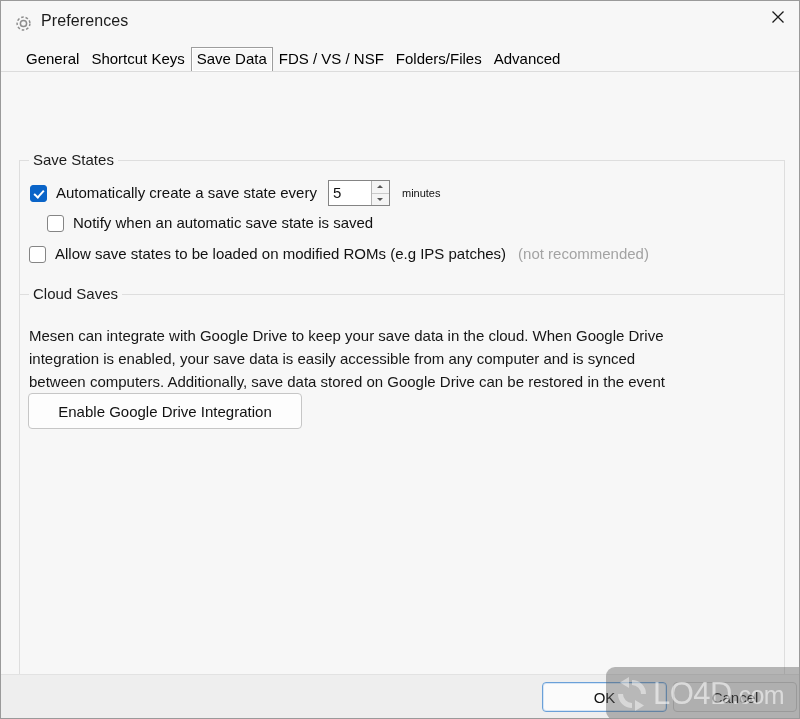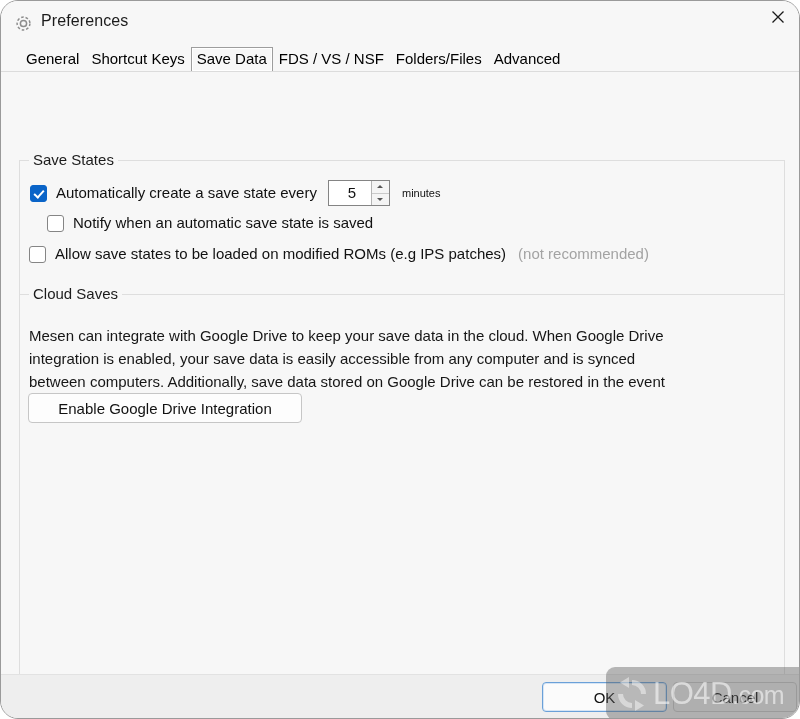--- a/index.html
+++ b/index.html
@@ -16,21 +16,21 @@
 
   
   #window {
     position: absolute;
     left: 0; top: 0;
     width: 800px;
     height: 719px;
     box-sizing: border-box;
     background: #f7f7f7;
     border: 1px solid #9a9a9a;
-    border-radius: 18px;
+    border-radius: 0;
     overflow: hidden;
   }
 
   
   #titlebar {
     position: absolute;
     left: 0; top: 0;
     width: 800px;
     height: 44px;
     background: #f7f7f7;
@@ -123,21 +123,20 @@
     left: 18px; top: 222px;
     width: 766px; height: 432px;
   }
 
   
   .checkrow {
     position: absolute;
     display: flex;
     align-items: center;
     white-space: nowrap;
-    text-align: center;
   }
   .cb {
     width: 17px; height: 17px;
     box-sizing: border-box;
     border: 1px solid #858585;
     border-radius: 3px;
     background: #ffffff;
     flex: 0 0 auto;
     position: relative;
     cursor: default;
@@ -227,21 +226,21 @@
     width: 746px;
     font-size: 15px;
     color: #161616;
     line-height: 23px;
   }
   #cloud-desc div { white-space: nowrap; }
 
   #enable-gdrive-button {
     position: absolute;
     left: 27px; top: 321px;
-    width: 274px; height: 30px;
+    width: 274px; height: 36px;
     box-sizing: border-box;
     border: 1px solid #c6c6c6;
     border-radius: 4px;
     background: #fdfdfd;
     font-size: 15px;
     color: #111111;
     display: flex;
     align-items: center;
     justify-content: center;
     cursor: default;

